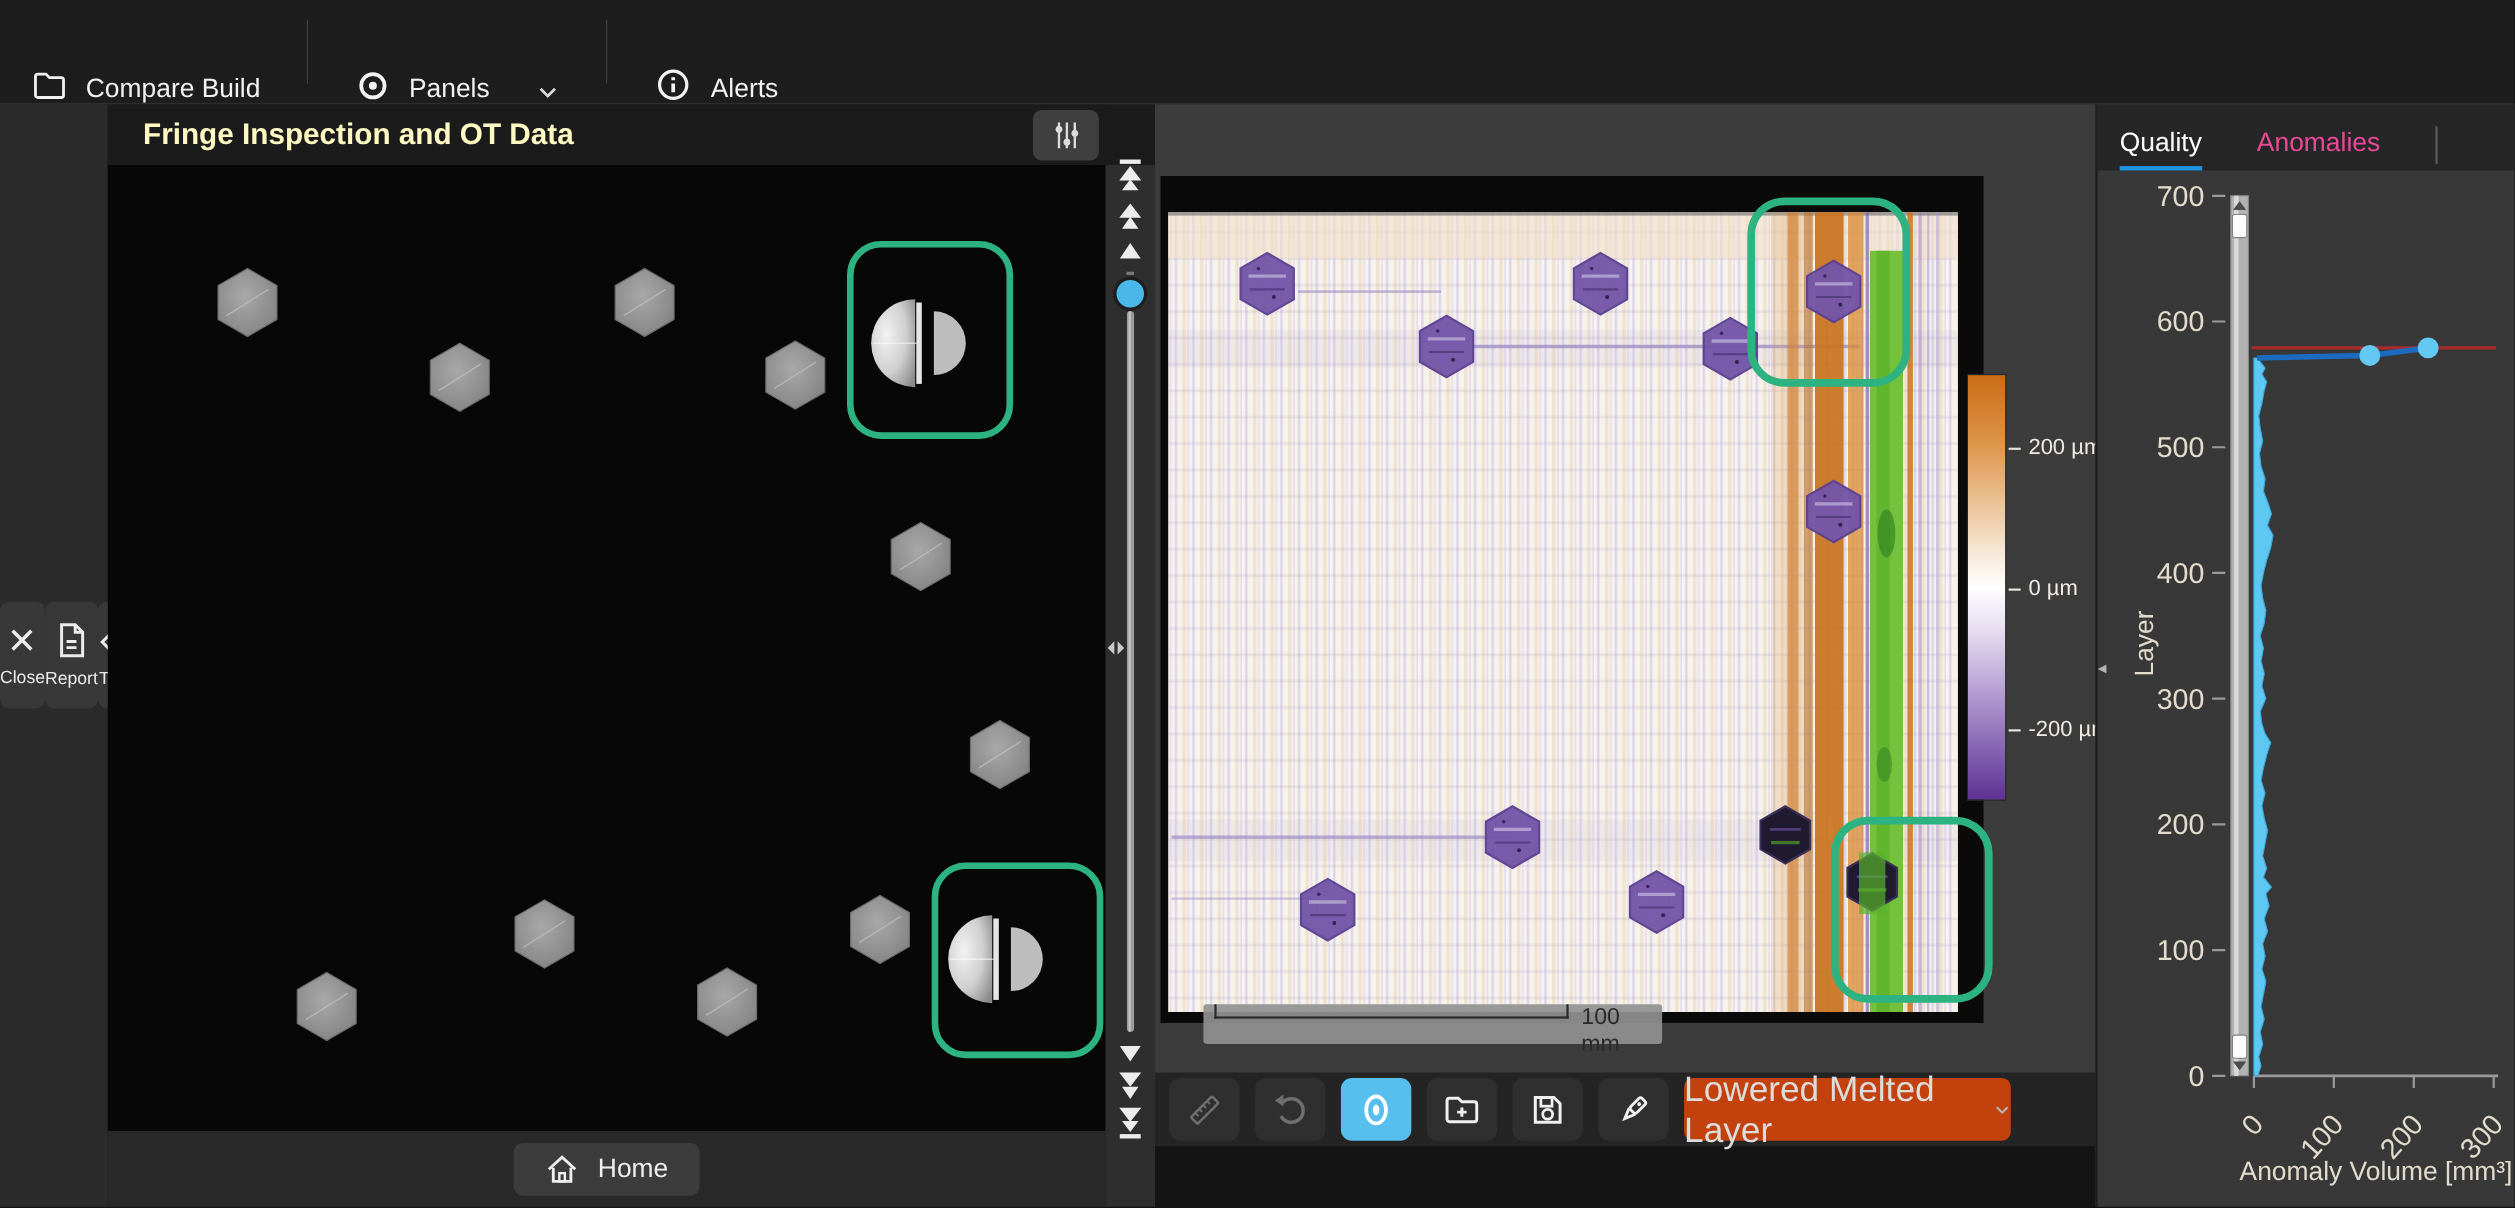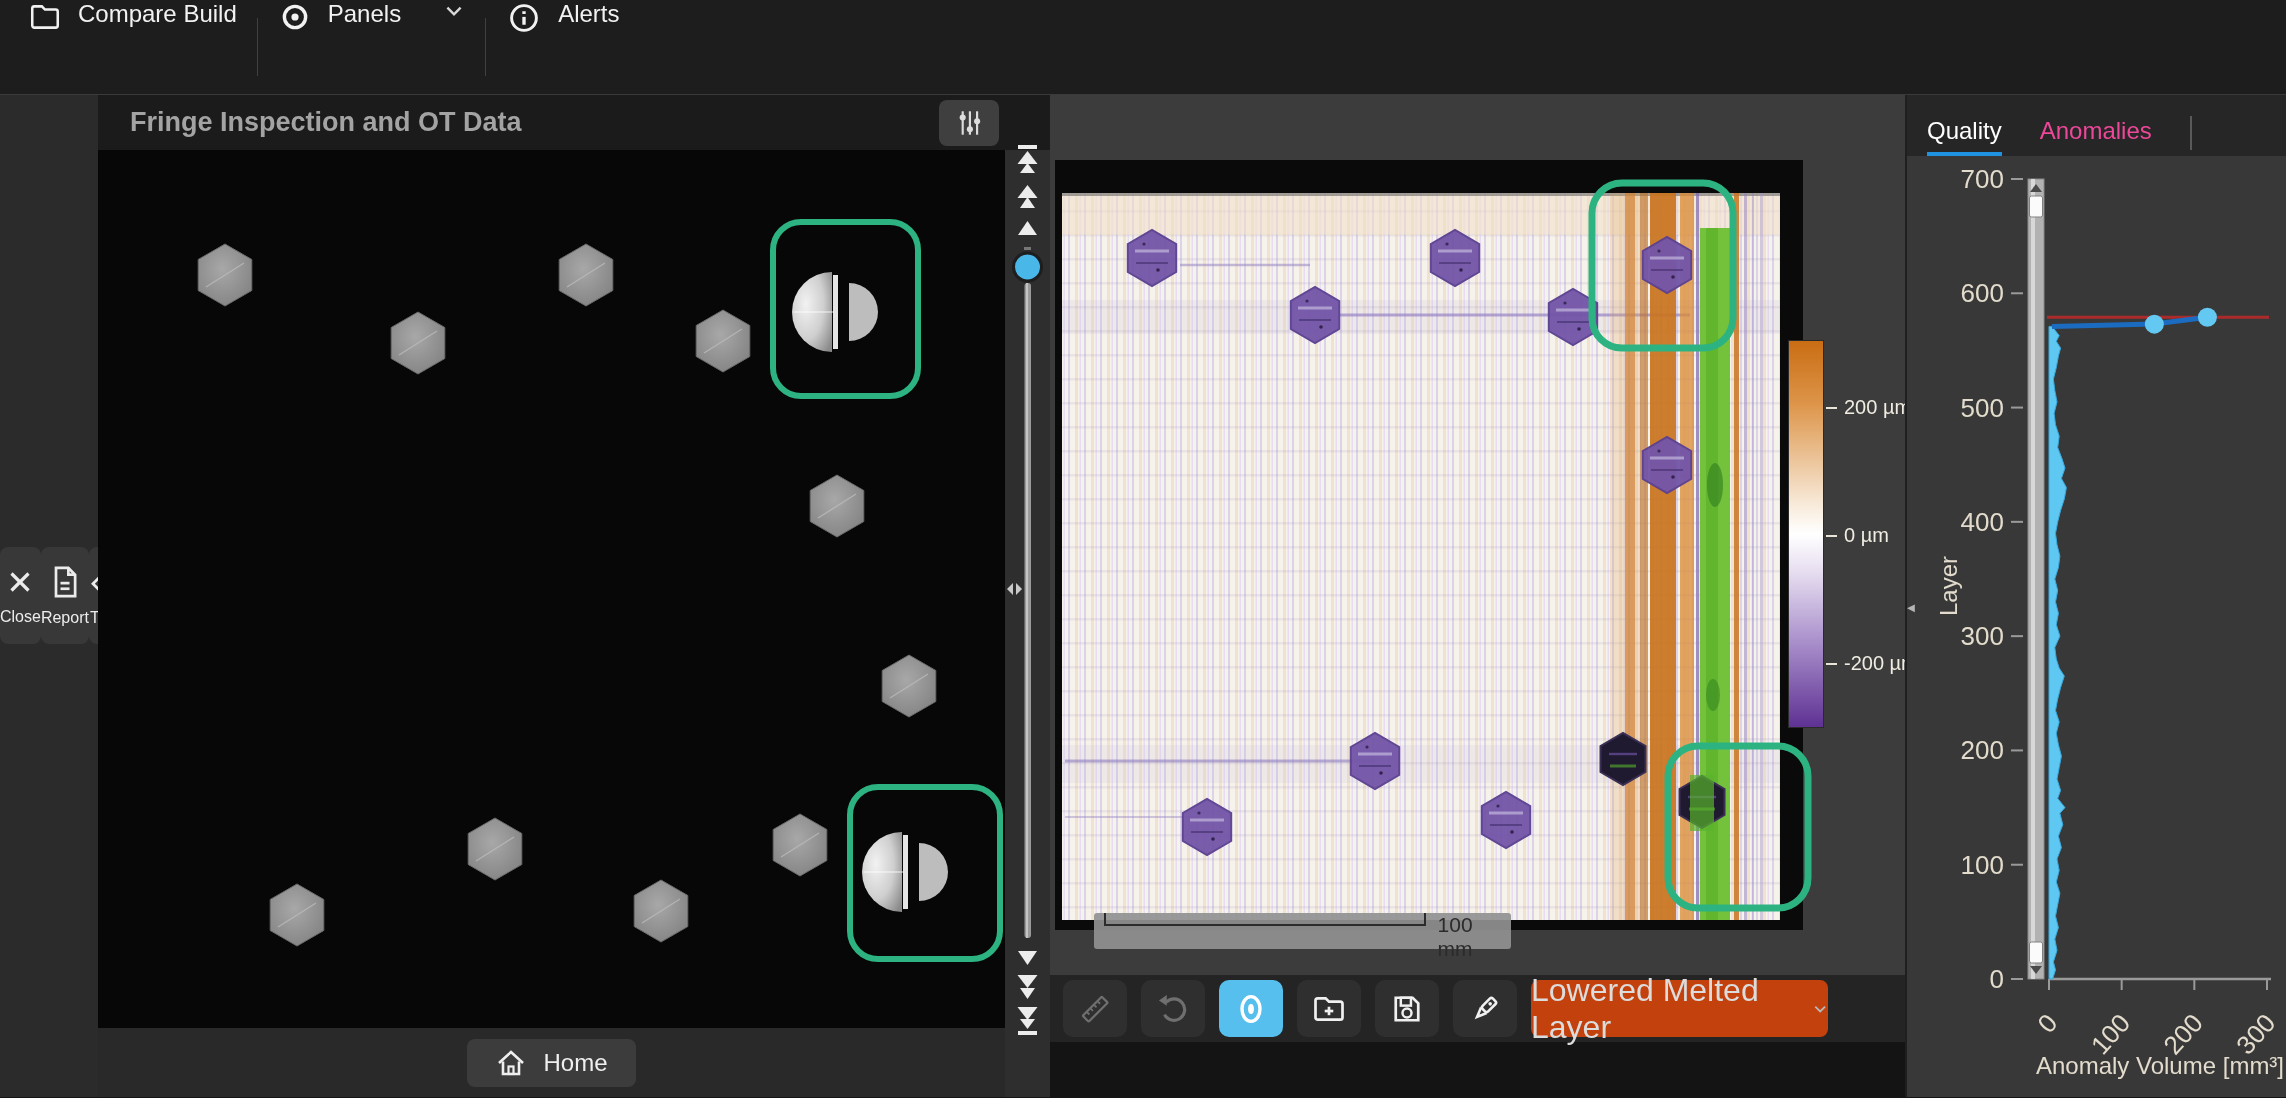--- a/index.html
+++ b/index.html
@@ -2,54 +2,54 @@
 <html><head>
 <meta charset="utf-8">
 <style>
   *{margin:0;padding:0;box-sizing:border-box}
   html,body{width:2286px;height:1098px;overflow:hidden}
   body{background:#141414;font-family:"Liberation Sans",sans-serif;color:#eee}
   .app{position:relative;width:2286px;height:1098px}
 
   
   .topbar{height:95px;background:#1d1d1d;display:flex;align-items:center;border-bottom:1px solid #3a3a3a}
-  .tb-item{display:flex;align-items:flex-start;gap:16px;font-size:24px;color:#f2f2f2;cursor:pointer;padding:0 20px;height:95px}
+  .tb-item{display:flex;align-items:flex-end;gap:16px;font-size:24px;color:#f2f2f2;cursor:pointer;padding:0 42px;height:95px}
   .tb-item:first-child{padding-left:28px}
   .tb-divider{width:1px;height:58px;background:#404040}
   .tb-spacer{flex:1}
   .tb-chevron{margin-left:26px}
 
   
   .main{display:flex;height:1002px}
   .sidebar{width:98px;background:#2b2b2b;padding-top:5px;display:flex;flex-direction:row;align-items:center}
   .side-btn{width:94px;height:97px;background:#383838;border:none;border-radius:8px;margin-bottom:7px;display:flex;flex-direction:column;align-items:center;justify-content:center;gap:9px;color:#ececec;font-size:16px;font-family:inherit;cursor:pointer}
 
   .left-panel{width:907px;display:flex;flex-direction:column}
   .panel-header{height:55px;background:#1b1b1b;display:flex;align-items:center;position:relative}
-  .panel-title{font-size:27px;font-weight:bold;color:#a3a3a3;margin-left:32px}
+  .panel-title{font-size:27px;font-weight:bold;color:#fef9c3;margin-left:32px}
   .settings-btn{position:absolute;right:6px;top:5px;width:60px;height:46px;background:#3f3f3f;border:none;border-radius:8px;display:flex;align-items:center;justify-content:center;cursor:pointer}
   .left-viewport{height:878px;background:#070707;position:relative}
   .left-bottom{height:69px;background:#292929;display:flex;align-items:center;justify-content:center}
   .home-btn{display:flex;align-items:center;gap:16px;background:#3c3c3c;border:none;border-radius:8px;height:48px;padding:0 28px;color:#efefef;font-size:24px;font-family:inherit;cursor:pointer}
 
   .splitter{width:45px;background:linear-gradient(#1b1b1b 0 55px,#2e2e2e 55px 100%);position:relative}
 
   .middle-panel{width:855px;display:flex;flex-direction:column}
   .mid-title{font-size:28px;font-weight:bold;color:#fafafa;margin-left:56px}
   .measure{margin-left:auto;margin-right:128px;display:flex;align-items:center;gap:18px}
   .measure-label{font-size:21px;color:#e8e8e8}
   .measure-input{width:96px;height:30px;border-radius:15px;border:2px solid #565656;background:#161616;color:#eee;font-size:18px;padding:0 12px;outline:none}
   .middle-viewport{height:880px;background:#3c3c3c;position:relative}
   .middle-toolbar{height:67px;background:#242424;display:flex;align-items:center;gap:14px;padding-left:13px}
   .tool-btn{width:64px;height:57px;background:#2f2f2f;border:none;border-radius:10px;display:flex;align-items:center;justify-content:center;cursor:pointer}
   .tool-btn.active{background:#56bfee}
   .dropdown{width:297px;height:57px;background:#c2410c;border-radius:8px;display:flex;align-items:center;justify-content:center;gap:22px;font-size:32px;color:#dcdcdc;cursor:pointer}
 
   .right-panel{width:381px;background:#383838;display:flex;flex-direction:column;border-left:2px solid #1f1f1f;position:relative}
-  .tabs{height:65px;background:#262626;display:flex;align-items:stretch;padding-left:20px;gap:38px}
+  .tabs{height:65px;background:#262626;display:flex;align-items:stretch;padding-left:20px;gap:50px}
   .tab{font-size:24px;color:#ec4899;display:flex;align-items:center;cursor:pointer;border-bottom:4px solid transparent;padding-top:14px}
   .tab.active{color:#fff;border-bottom-color:#1f93e0}
   .tab-sep{width:2px;height:34px;background:#5a5a5a;align-self:center;margin-top:14px}
   .chart-wrap{flex:1;position:relative}
 
   
   .colorbar-wrap{position:absolute;left:738px;top:245px;width:150px;height:388px;pointer-events:none}
   .cb-bar{position:absolute;left:0;top:0;width:36px;height:388px;border:1px solid #2a2a2a;
     background:linear-gradient(180deg,#c96d14 0%,#dd9448 16%,#f7e9d8 42%,#ffffff 50%,#e6ddf0 60%,#a98fcb 78%,#5e3193 100%)}
   .cb-tick{position:absolute;left:38px;display:flex;align-items:center;gap:7px;color:#f0ece2;font-size:20px;white-space:nowrap}

